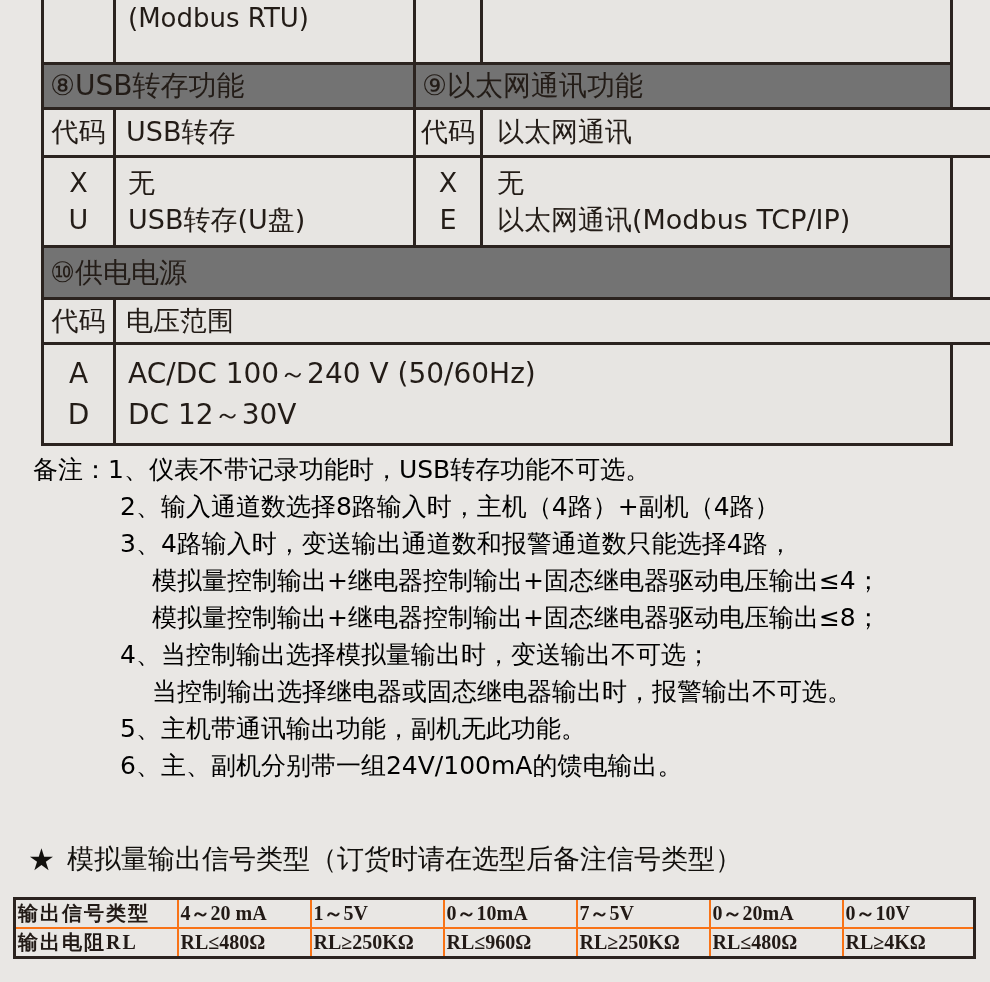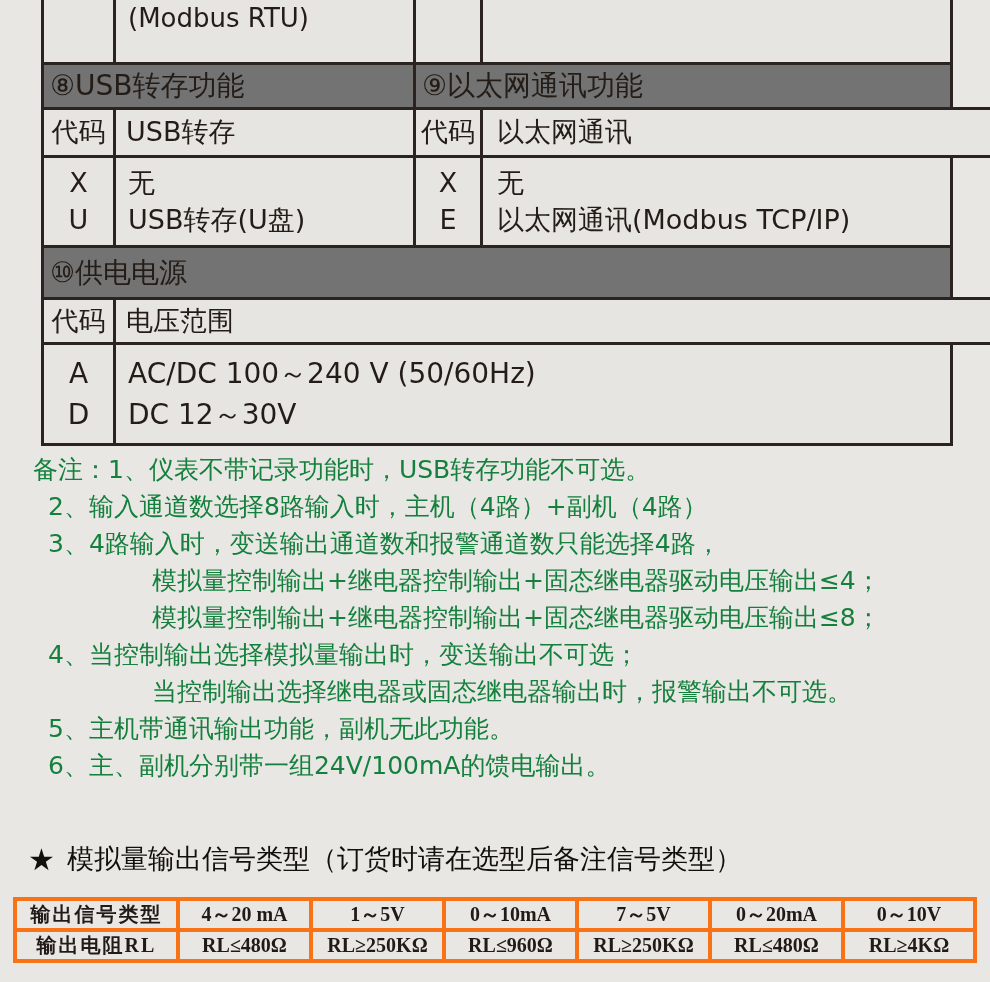--- a/index.html
+++ b/index.html
@@ -15,36 +15,36 @@
     display:flex;align-items:center;
     font-size:27px;line-height:1.2;
   }
   .hd{background:#737373;font-size:28px;padding-left:6px;}
   .center{justify-content:center;}
   .pl{padding-left:10px;}
   .toptext{align-items:flex-start;padding-top:6px;padding-left:12px;font-size:26px;}
   .twocol{flex-direction:column;justify-content:space-evenly;align-items:center;padding:4px 0;}
   .twocol-l{flex-direction:column;justify-content:space-evenly;align-items:flex-start;padding:4px 0 4px 12px;}
   .big{font-size:28px;}
-  .notes{position:absolute;left:0;top:451px;width:990px;font-size:25px;color:#15803d;}
+  .notes{position:absolute;left:0;top:451px;width:990px;font-size:25px;color:#000000;}
   .note-line{line-height:37px;white-space:nowrap;}
   .ind0{padding-left:33px;}
-  .ind1{padding-left:48px;}
+  .ind1{padding-left:120px;}
   .ind2{padding-left:152px;}
   .star-row{position:absolute;left:28px;top:841px;display:flex;align-items:center;gap:12px;color:#12100d;}
   .star-ic{font-size:30px;}
   .star-tx{font-size:27px;white-space:nowrap;}
   table.out{
     position:absolute;left:13px;top:897px;width:960px;
     border-collapse:collapse;table-layout:fixed;
     font-family:"Liberation Serif","DejaVu Serif",serif;
     font-weight:bold;font-size:20px;color:#221a16;
   }
   table.out td{
-    border:4px solid #f97316;height:26px;text-align:center;
+    border:2px solid #f97316;height:26px;text-align:left;
     padding:0 2px;white-space:nowrap;overflow:hidden;
   }
   table.out{border:3px solid #2b231f;}
   table.out td:first-child{letter-spacing:2px;}
 </style>
 </head>
 <body>
 
 <div class="cell" style="left:41px;top:-6px;width:75px;height:71px;"></div>
 <div class="cell toptext" style="left:113px;top:-6px;width:303px;height:71px;">

